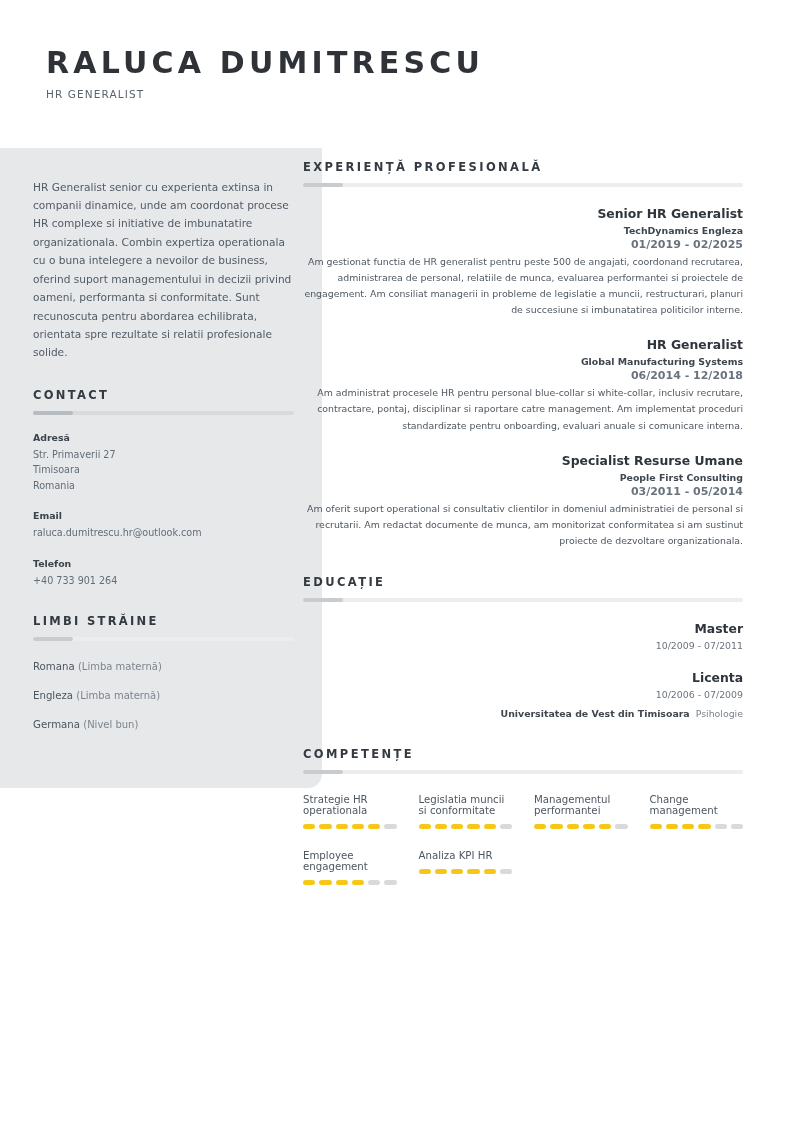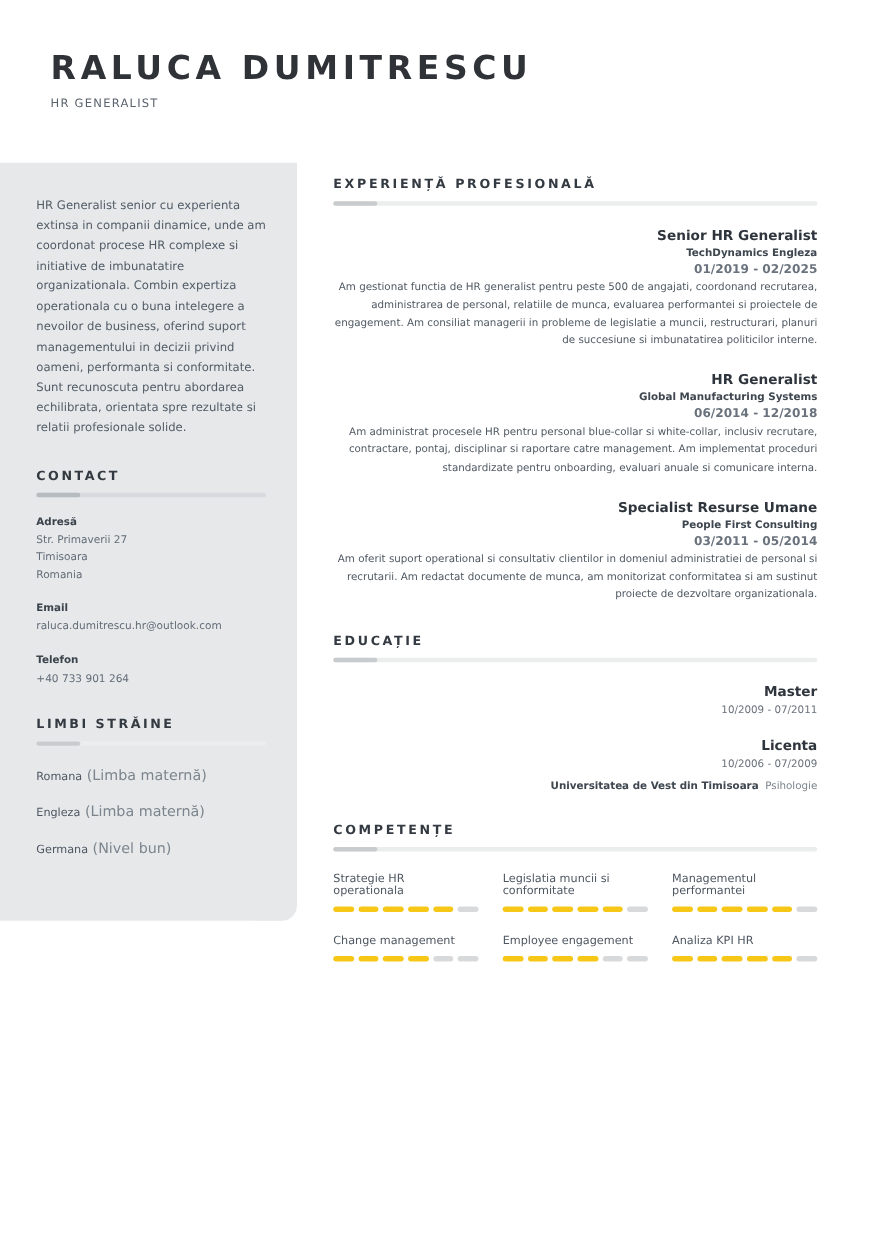--- a/index.html
+++ b/index.html
@@ -39,21 +39,21 @@
   .body-wrap {
     position: relative;
     margin-top: 48px;
   }
 
   
   .sidebar {
     position: absolute;
     left: 0;
     top: 0;
-    width: 270px;
+    width: 322px;
     box-sizing: border-box;
     background: #e6e8ea;
     border-bottom-right-radius: 14px;
     padding: 30px 28px 40px 33px;
   }
   .summary {
     font-size: 10.6px;
     line-height: 1.74;
     color: #515b66;
   }
@@ -103,21 +103,21 @@
   }
   .lang-list {
     margin-top: 20px;
   }
   .lang-item {
     font-size: 10.2px;
     color: #4d5661;
     margin-bottom: 18px;
   }
   .lang-level {
-    font-size: 13px;
+    font-size: 10px;
     color: #7c858e;
   }
 
   
   .main {
     position: absolute;
     left: 303px;
     top: 12px;
     width: 440px;
   }
@@ -170,21 +170,21 @@
   .edu-field {
     font-size: 9.4px;
     color: #7a828b;
     margin-left: 6px;
   }
 
   
   .skills-grid {
     margin-top: 20px;
     display: grid;
-    grid-template-columns: 1fr 1fr 1fr;
+    grid-template-columns: 1fr 1fr 1fr 1fr;
     column-gap: 22px;
     row-gap: 21px;
   }
   .skill-name {
     font-size: 10.2px;
     color: #4d5661;
     margin-bottom: 8px;
   }
   .skill-bar {
     display: flex;

